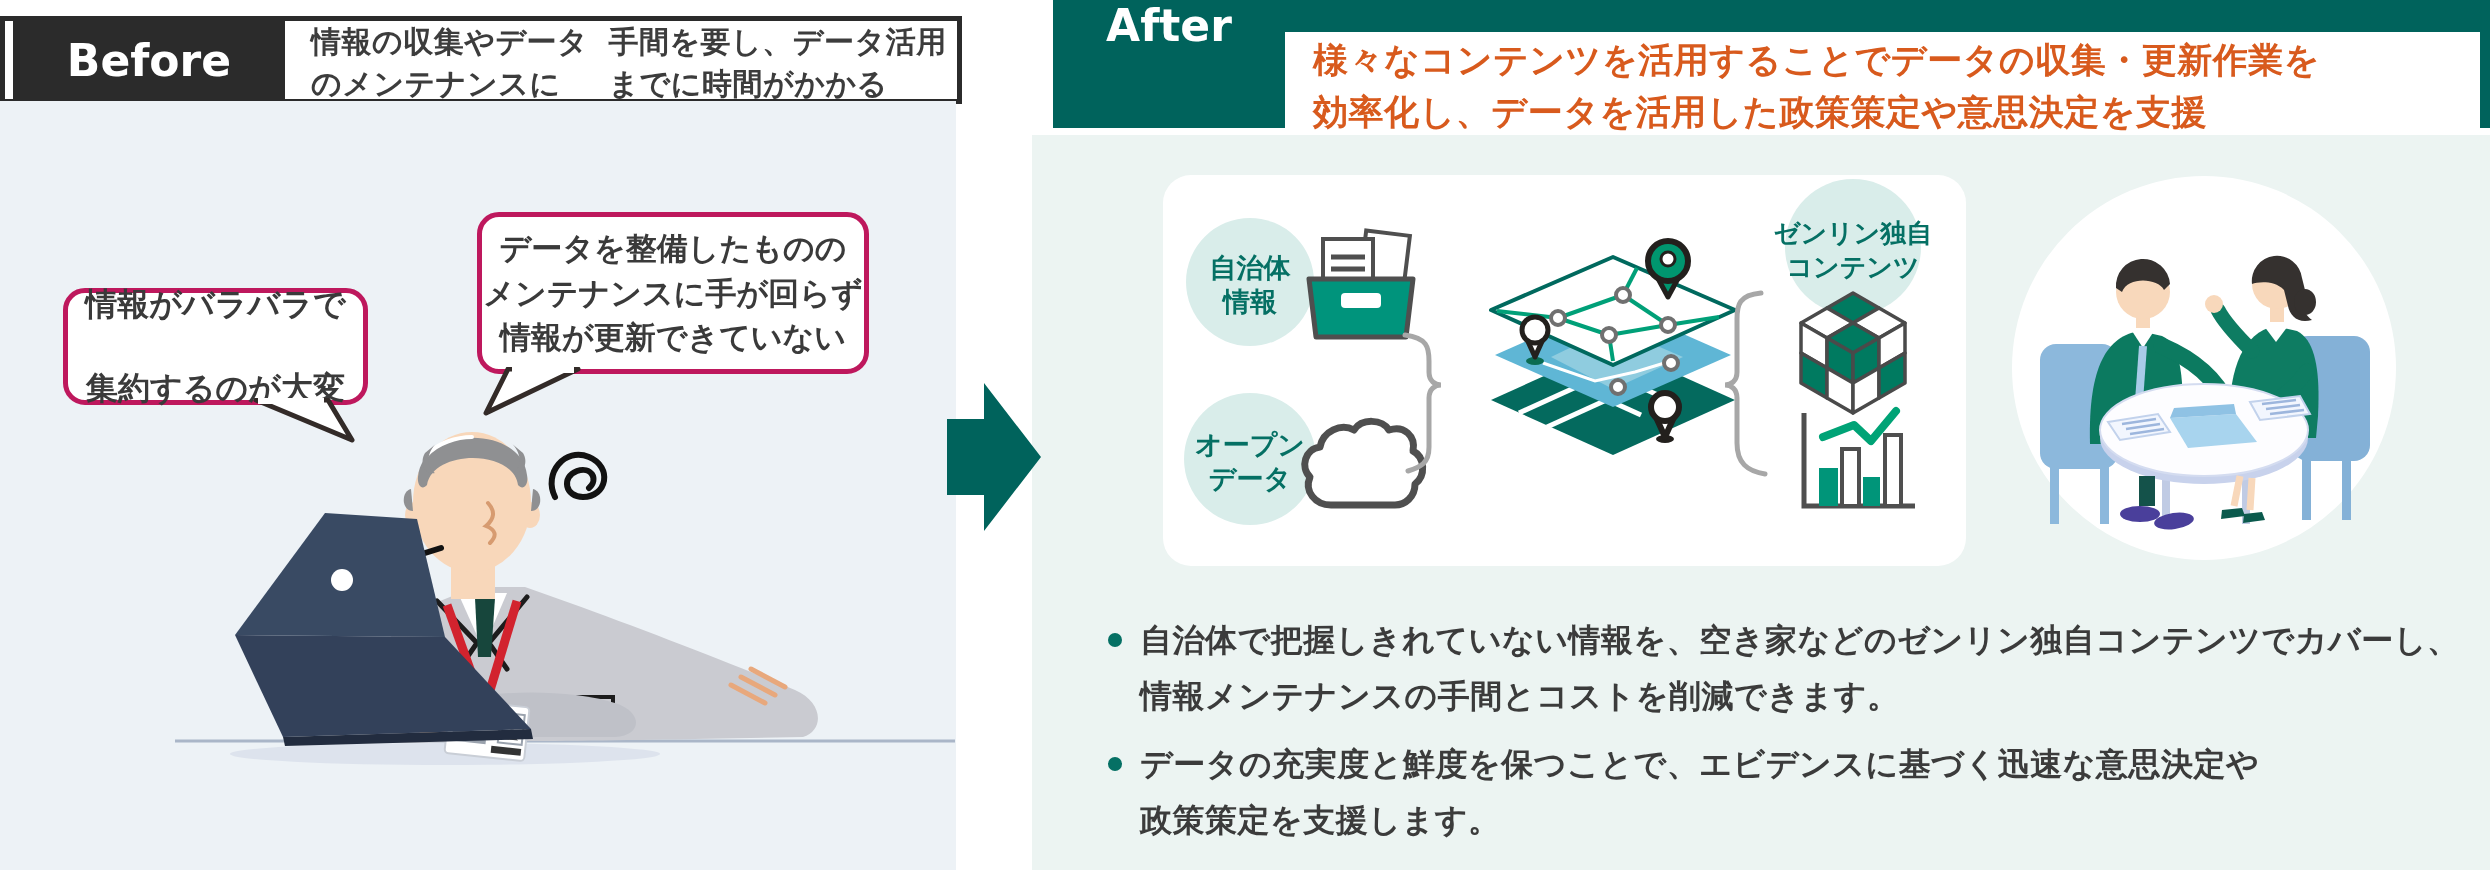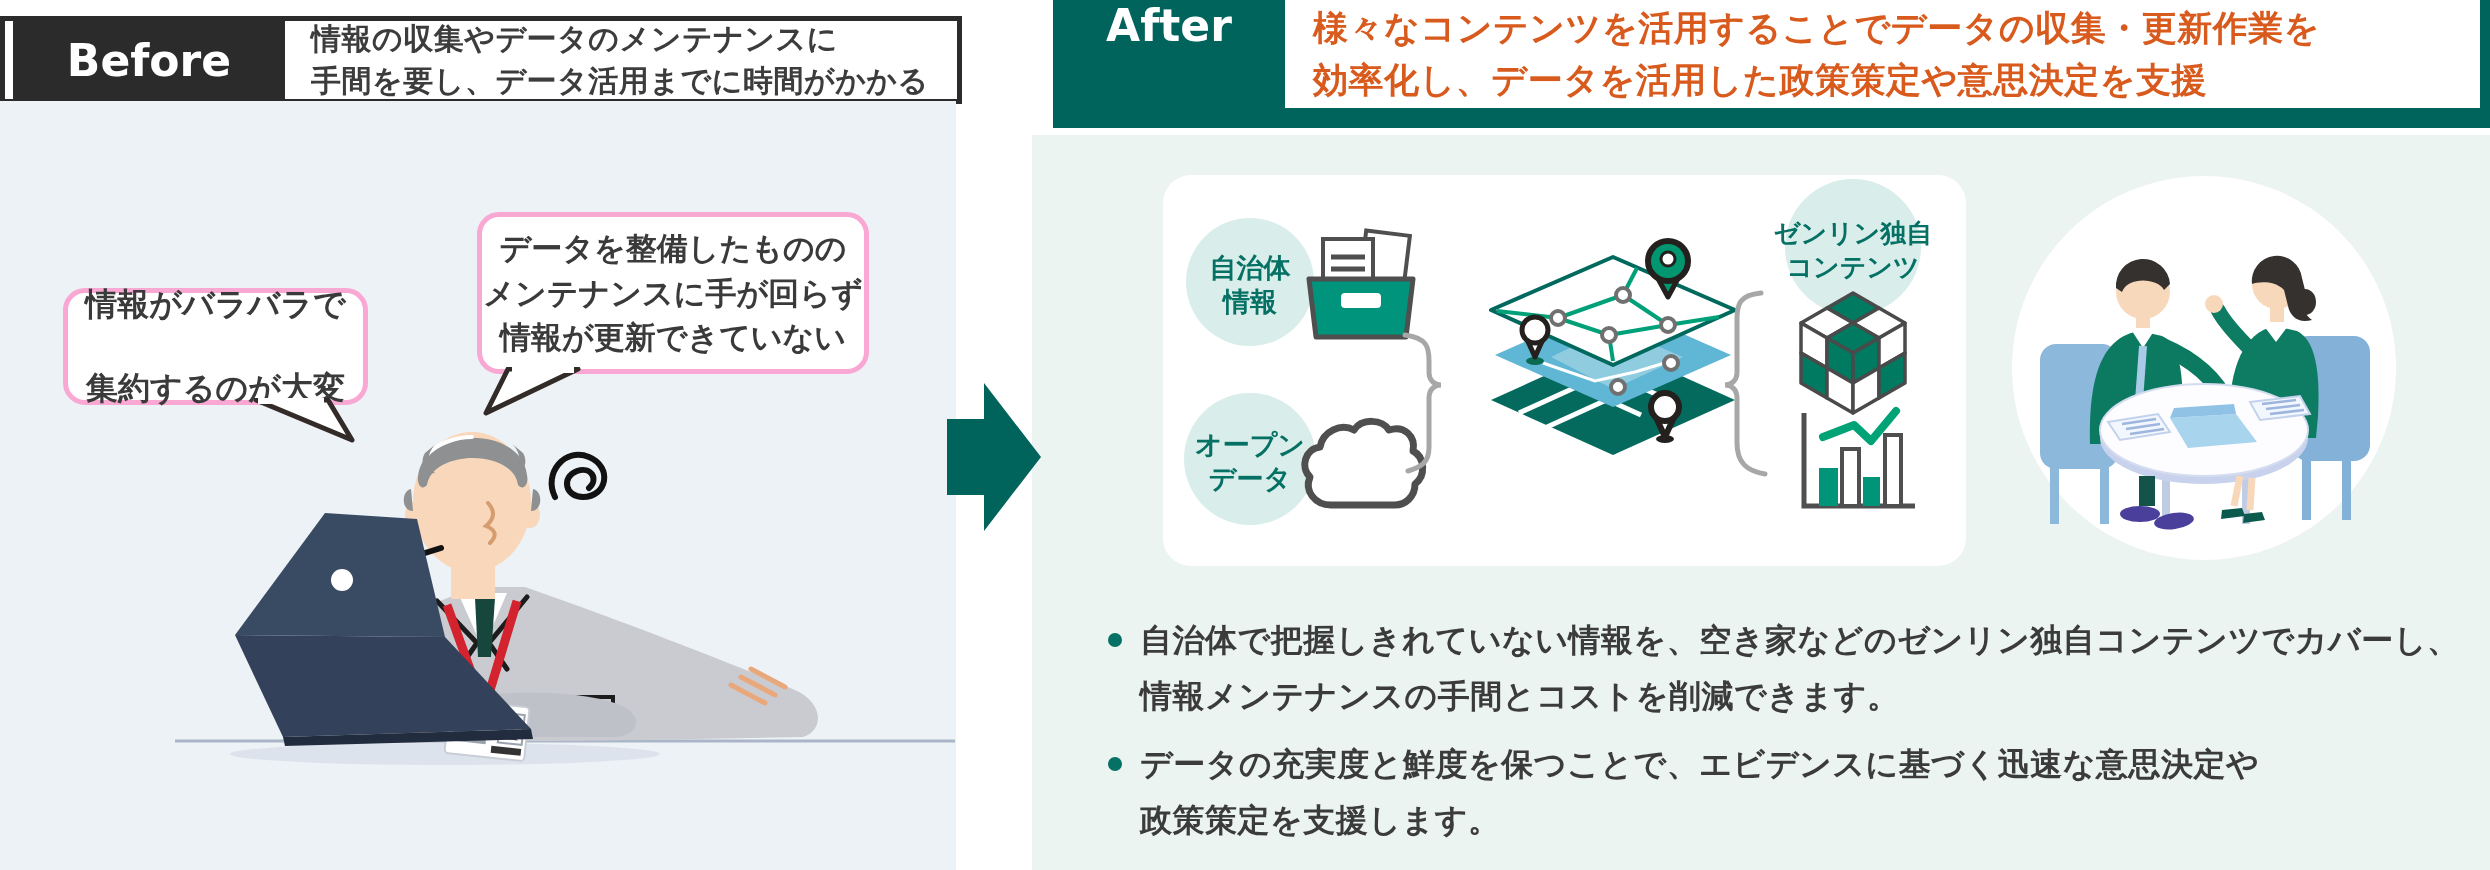--- a/index.html
+++ b/index.html
@@ -10,49 +10,49 @@
   
   .hdr-before {
     position:absolute; left:0; top:16px; width:962px; height:88px;
     background:#fff; border:5px solid #2b2b2b; box-sizing:border-box; display:flex;padding-left:8px;
   }
   .hdr-before-label {
     flex:none; width:272px; background:#2b2b2b; color:#fff;
     font-size:44px; font-weight:700; display:flex; align-items:center; justify-content:center;
   }
   .hdr-before-text {
-    flex:1; display:flex; flex-direction:column; justify-content:center;
+    flex:1; display:flex; flex-direction:row; justify-content:center;
     padding-left:26px; font-size:30px; font-weight:700; color:#3c3c3c; line-height:1.4; letter-spacing:0.5px;
   }
   .panel-before {
     position:absolute; left:0; top:101px; width:956px; height:769px; background:#edf2f6;
   }
   
   .bubble {
-    position:absolute; background:#fff; border:5px solid #f9a8d4; border-radius:22px;
+    position:absolute; background:#fff; border:5px solid #be185d; border-radius:22px;
     box-sizing:border-box; display:flex; flex-direction:column; justify-content:center; align-items:center;
     font-weight:700; color:#3a3a3a; text-align:center; z-index:3;
   }
   .bubble-1 { left:63px; top:288px; width:305px; height:117px; font-size:32px; line-height:1.35;gap:40px; }
   .bubble-2 { left:477px; top:212px; width:392px; height:162px; font-size:31px; line-height:1.45; }
   .tail-svg { position:absolute; z-index:4; }
   
   .arrow-svg { position:absolute; left:944px; top:379px; z-index:2; }
   
   .hdr-after {
     position:absolute; left:1053px; top:0; width:1437px; height:128px;
     background:#00635c; display:flex; align-items:flex-start;
   }
   .hdr-after-label {
     flex:none; width:232px; text-align:center; color:#fff; font-size:44px; font-weight:700;
   }
   .hdr-after-text {
     flex:1; height:108px; margin-right:10px; background:#fff; box-sizing:border-box;
     display:flex; flex-direction:column; justify-content:center; padding-left:28px;
-    font-size:35px; font-weight:700; color:#d85a1d; line-height:1.5; letter-spacing:0.5px;
+    font-size:35px; font-weight:700; color:#d85a1d; line-height:1.5; letter-spacing:0.5px;margin-top:32px;
   }
   .panel-after {
     position:absolute; left:1032px; top:135px; width:1458px; height:735px; background:#ecf4f2;
   }
   .flow-card {
     position:absolute; left:1163px; top:175px; width:803px; height:391px;
     background:#fff; border-radius:28px;
   }
   .people-circle { position:absolute; left:2012px; top:176px; width:384px; height:384px; }
   .man-svg { position:absolute; left:175px; top:385px; z-index:2; }

